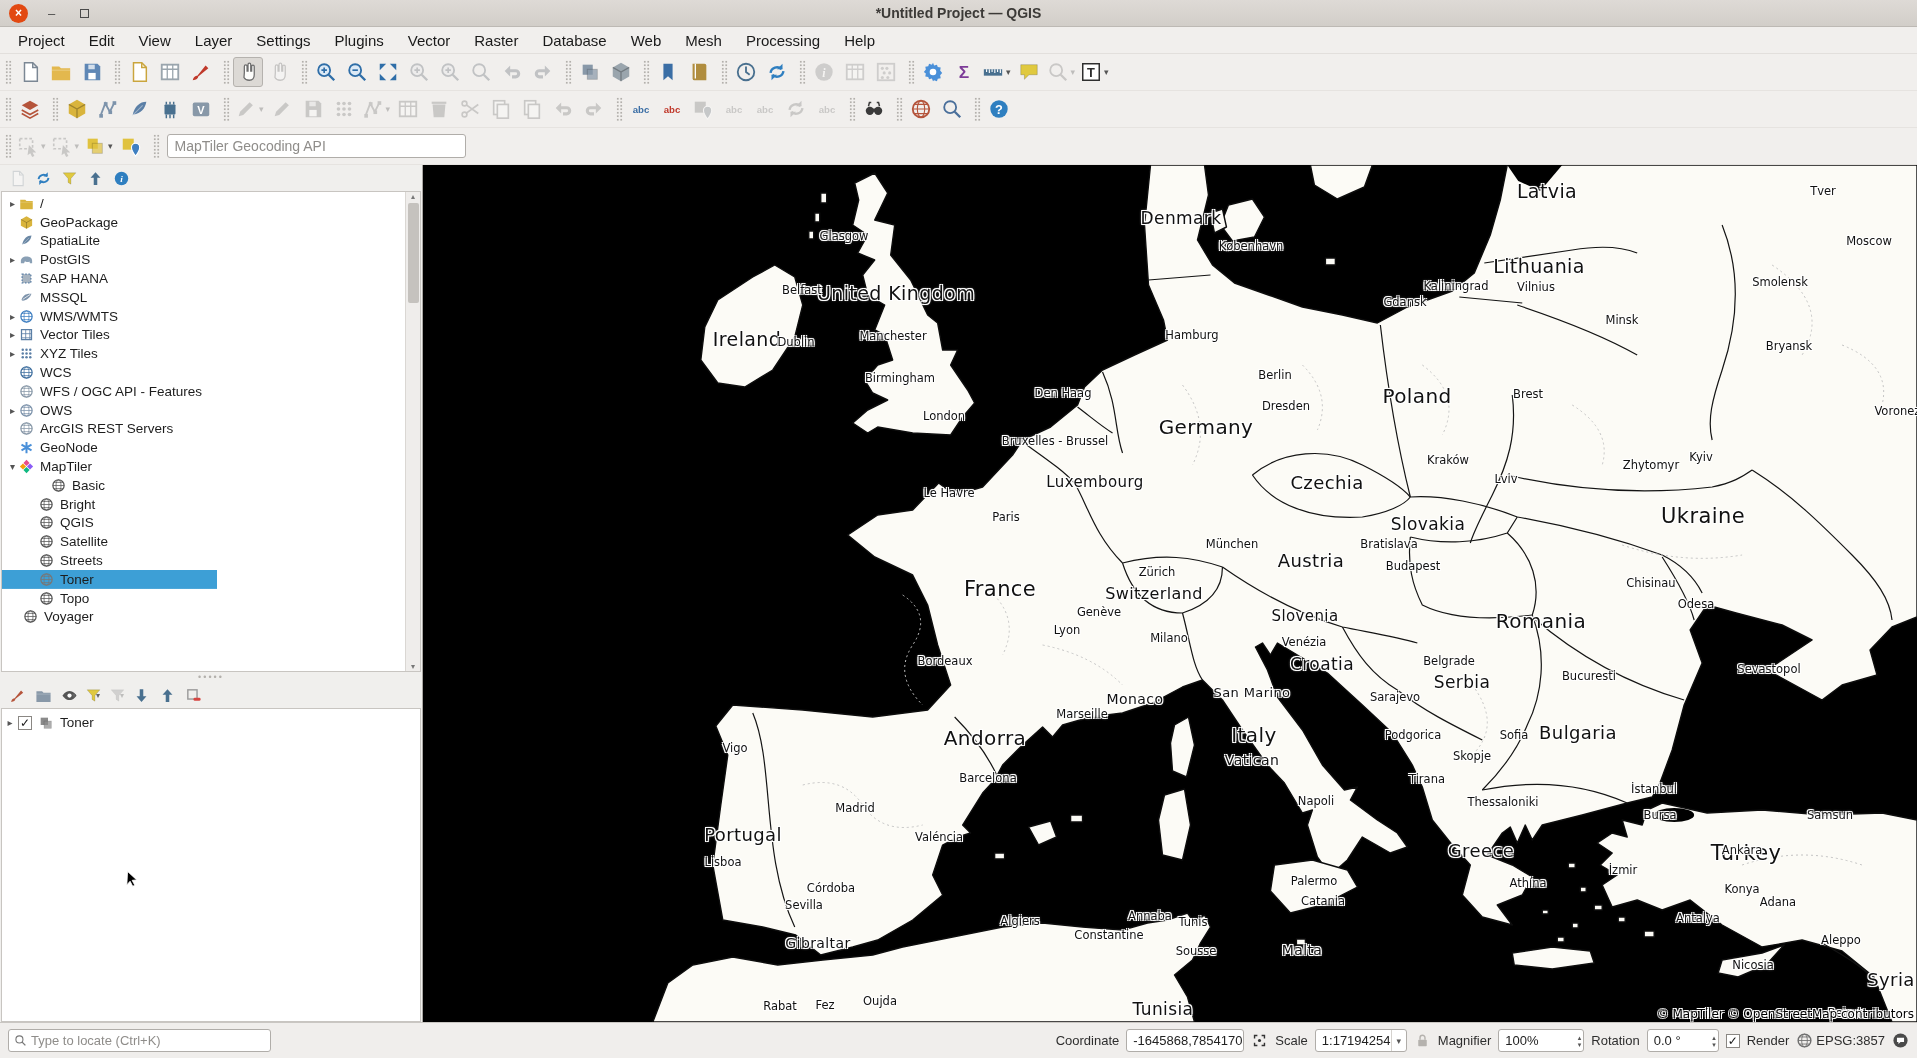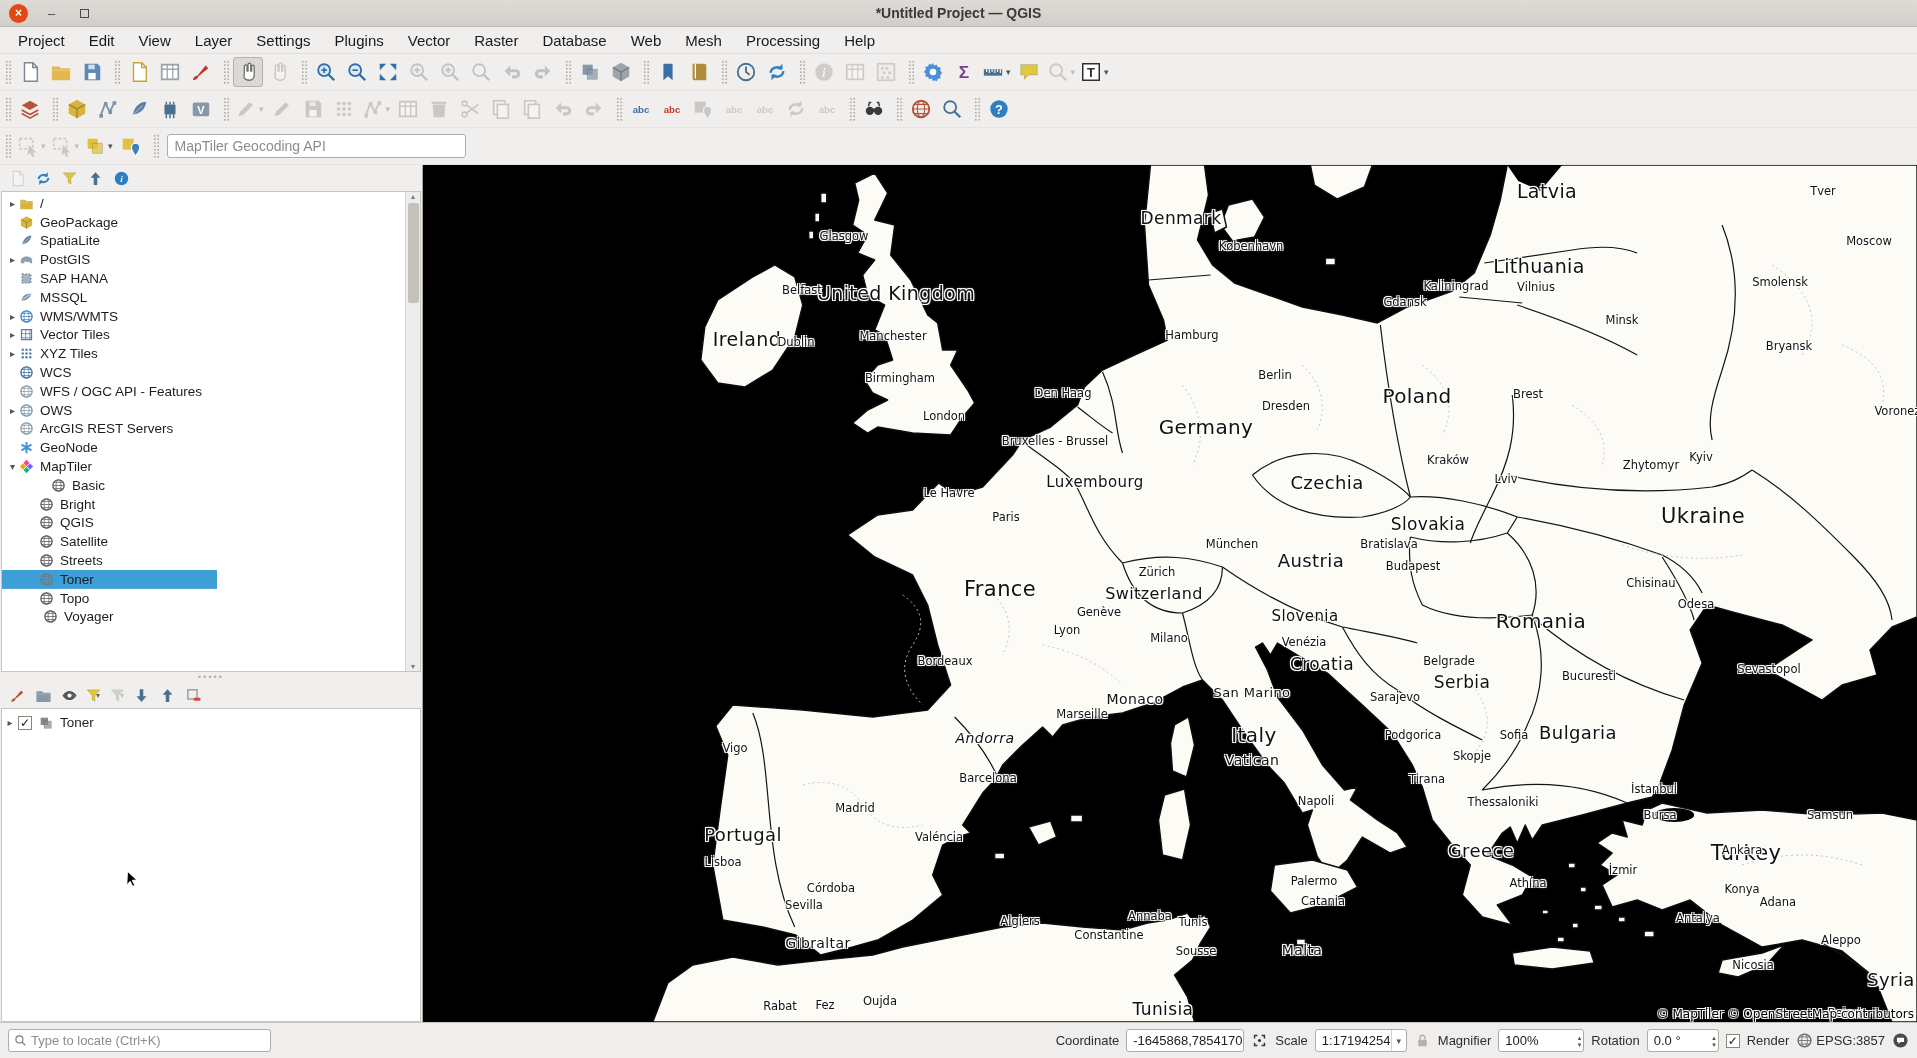--- a/index.html
+++ b/index.html
@@ -935,21 +935,21 @@
                 </svg>
                 <span>Toner</span>
               </div>
               <div class="trow" style="padding-left: 24px;">
                 <span class="arr"></span>
                 <svg class="ic" style="color:#555">
                   <use href="#s-globe"></use>
                 </svg>
                 <span>Topo</span>
               </div>
-              <div class="trow" style="padding-left: 28px;">
+              <div class="trow" style="padding-left: 8px;">
                 <span class="arr"></span>
                 <svg class="ic" style="color:#555">
                   <use href="#s-globe"></use>
                 </svg>
                 <span>Voyager</span>
               </div>
             </div>
           <div id="tree-scroll">
             <span>▴</span>
             <div id="tree-thumb"></div>
@@ -1137,21 +1137,21 @@
           <span class="ml country" style="left: 731px; top: 428px; font-size: 16px;">Switzerland</span>
           <span class="ml country" style="left: 577px; top: 424px; font-size: 21px;">France</span>
           <span class="ml country" style="left: 672px; top: 317px; font-size: 15px;">Luxembourg</span>
           <span class="ml country" style="left: 882px; top: 451px; font-size: 15px;">Slovenia</span>
           <span class="ml country" style="left: 899px; top: 499px; font-size: 17px;">Croatia</span>
           <span class="ml country" style="left: 1118px; top: 456px; font-size: 20px;">Romania</span>
           <span class="ml country" style="left: 1039px; top: 517px; font-size: 17px;">Serbia</span>
           <span class="ml country" style="left: 831px; top: 570px; font-size: 20px;">Italy</span>
           <span class="ml country" style="left: 829px; top: 527px; font-size: 13px;">San Marino</span>
           <span class="ml country" style="left: 712px; top: 534px; font-size: 14px;">Monaco</span>
-          <span class="ml country" style="left: 562px; top: 573px; font-size: 14px; font-style: italic;">Andorra</span>
+          <span class="ml country" style="left: 562px; top: 573px; font-size: 20px;">Andorra</span>
           <span class="ml country" style="left: 829px; top: 595px; font-size: 14px;">Vatican</span>
           <span class="ml country" style="left: 320px; top: 669px; font-size: 18px;">Portugal</span>
           <span class="ml country" style="left: 395px; top: 778px; font-size: 14px;">Gibraltar</span>
           <span class="ml country" style="left: 740px; top: 844px; font-size: 17px;">Tunisia</span>
           <span class="ml country" style="left: 879px; top: 785px; font-size: 14px;">Malta</span>
           <span class="ml country" style="left: 1058px; top: 685px; font-size: 18px;">Greece</span>
           <span class="ml country" style="left: 1155px; top: 567px; font-size: 18px;">Bulgaria</span>
           <span class="ml country" style="left: 1323px; top: 688px; font-size: 21px;">Turkey</span>
           <span class="ml country" style="left: 1468px; top: 814px; font-size: 18px;">Syria</span>
           <span class="ml city" style="left: 421px; top: 71px; font-size: 11.5px;">Glasgow</span>

